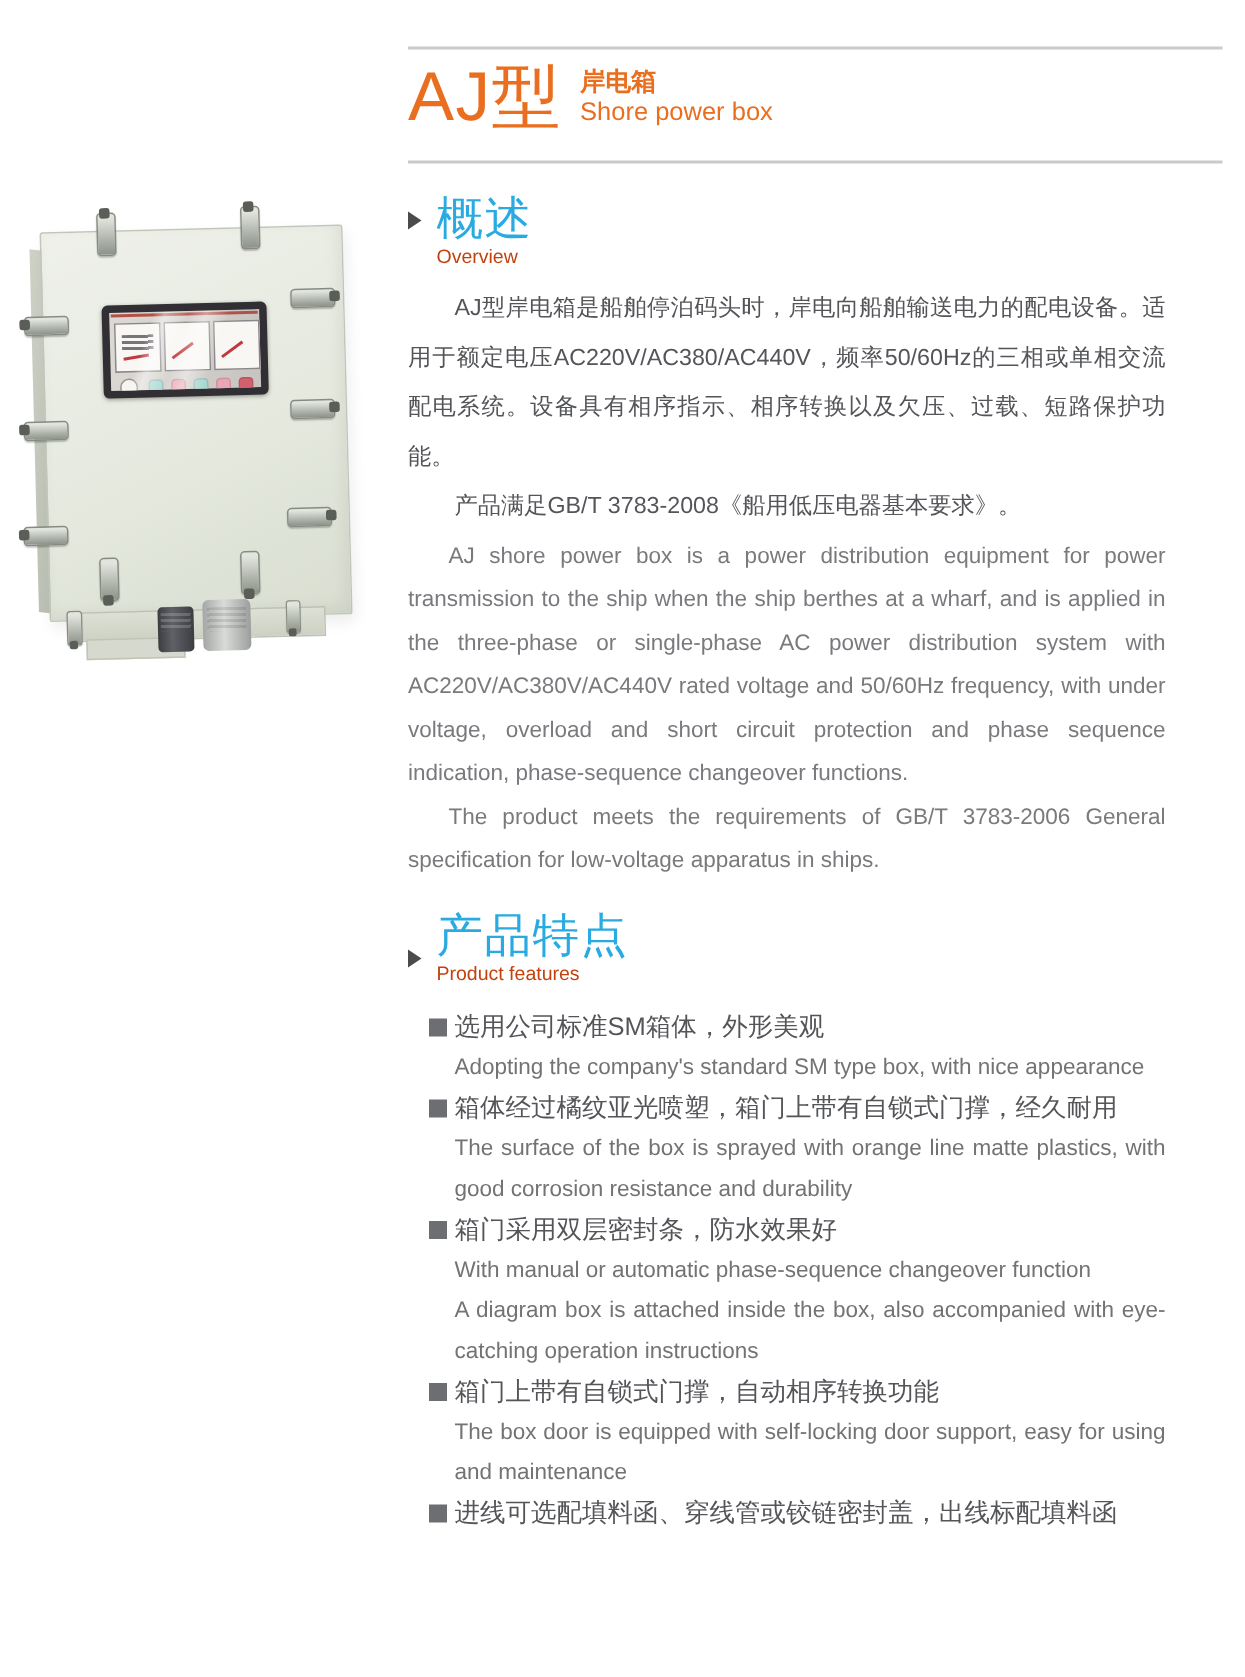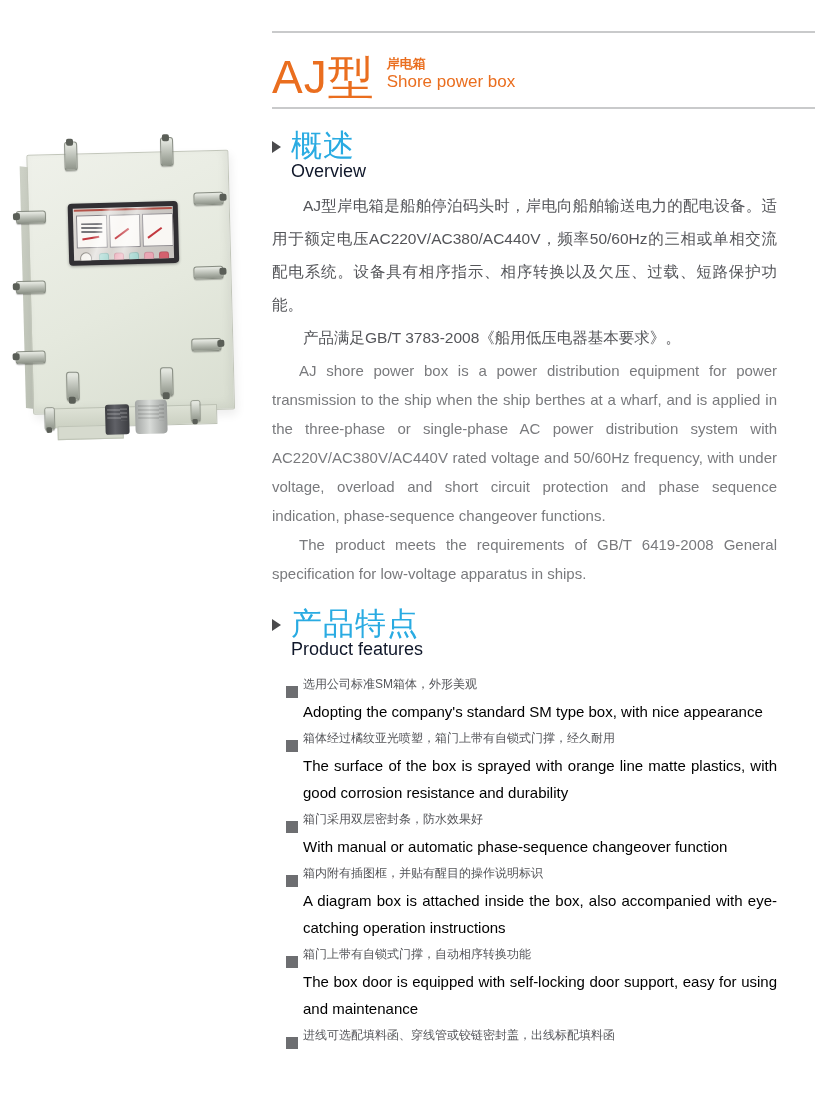--- a/index.html
+++ b/index.html
@@ -7,46 +7,46 @@
     position:relative; width:830px; height:1118px; background:#ffffff;
     font-family:"Liberation Sans","DejaVu Sans",sans-serif; overflow:hidden;
     color:#545559;
   }
   
   .rule { position:absolute; left:272px; width:543px; height:2px; background:#c9cacb; }
   .rule-top { top:31px; }
   .rule-title { top:107px; }
 
   
-  .title-row { position:absolute; left:272px; top:56px; display:flex; align-items:flex-start; gap:12px; color:#ea6e1f; }
+  .title-row { position:absolute; left:272px; top:43px; display:flex; align-items:flex-end; gap:12px; color:#ea6e1f; }
   .model { font-size:46px; line-height:0.95; font-weight:300; letter-spacing:1px; }
   .title-sub { display:flex; flex-direction:column; padding-bottom:1px; line-height:1.2; }
-  .title-sub-zh { font-size:13px; font-weight:bold; }
+  .title-sub-zh { font-size:17px; font-weight:bold; }
   .title-sub-en { font-size:17px; }
 
   
   .content { position:absolute; left:272px; top:0; width:505px; padding-top:132px; }
   .sec-head { display:flex; gap:10px; margin:0 0 8px 0; }
-  .sec-head.features-head { margin-top:22px; }
+  .sec-head.features-head { margin-top:22px;align-items:center; }
   .tri { width:0; height:0; border-left:9px solid #4b4b4d; border-top:6px solid transparent;
          border-bottom:6px solid transparent; margin-top:9px; flex:none; }
   .sec-zh { font-size:31px; color:#29abe2; line-height:28px; letter-spacing:1px; }
-  .sec-en { font-size:18px; color:#0f172a; line-height:20px; margin-top:1px; }
+  .sec-en { font-size:13px; color:#c2410c; line-height:20px; margin-top:1px; }
 
   p.zh { font-size:15.5px; line-height:33px; color:#545559; text-align:justify; margin:0; }
   p.zh.ind { text-indent:2em; }
   p.en { font-size:15px; line-height:29px; color:#797a7d; text-align:justify; margin:0; }
   p.en.ind { text-indent:1.8em; }
   .en-block { margin-top:2px; }
 
   
   .features { list-style:none; margin:12px 0 0 0; padding:0; }
-  .f-zh { display:flex; align-items:flex-end; font-size:12px; color:#545559; line-height:27px; padding-left:14px; }
+  .f-zh { display:flex; align-items:center; font-size:17px; color:#545559; line-height:27px; padding-left:14px; }
   .sq { width:12px; height:12px; background:#6d6e71; margin-right:5px; flex:none; }
-  .f-en { font-size:15px; line-height:27px; color:#000000; text-align:justify; padding-left:31px; }
+  .f-en { font-size:15px; line-height:27px; color:#737373; text-align:justify; padding-left:31px; }
 
   
   .photo { position:absolute; left:18px; top:138px; width:240px; height:310px; }
   .box3d { position:absolute; inset:0; transform:rotate(-1.5deg); }
   .box-side { position:absolute; left:5px; top:26px; width:13px; height:242px;
               background:linear-gradient(180deg,#cdd1c6,#bcc1b5); transform:skewY(8deg); }
   .box-face { position:absolute; left:12px; top:14px; width:200px; height:258px;
               background:linear-gradient(155deg,#eff1ea 0%,#e5e9de 55%,#d9ded1 100%);
               border:1px solid #c2c6ba; border-radius:2px;
               box-shadow:inset -3px -4px 10px rgba(0,0,0,.06), 2px 5px 10px rgba(0,0,0,.07); }
@@ -164,21 +164,21 @@
       <div>
         <div class="sec-zh">概述</div>
         <div class="sec-en">Overview</div>
       </div>
     </div>
 
     <p class="zh ind">AJ型岸电箱是船舶停泊码头时，岸电向船舶输送电力的配电设备。适用于额定电压AC220V/AC380/AC440V，频率50/60Hz的三相或单相交流配电系统。设备具有相序指示、相序转换以及欠压、过载、短路保护功能。</p>
     <p class="zh ind">产品满足GB/T 3783-2008《船用低压电器基本要求》。</p>
     <div class="en-block">
       <p class="en ind">AJ shore power box is a power distribution equipment for power transmission to the ship when the ship berthes at a wharf, and is applied in the three-phase or single-phase AC power distribution system with AC220V/AC380V/AC440V rated voltage and 50/60Hz frequency, with under voltage, overload and short circuit protection and phase sequence indication, phase-sequence changeover functions.</p>
-      <p class="en ind">The product meets the requirements of GB/T 6419-2008 General specification for low-voltage apparatus in ships.</p>
+      <p class="en ind">The product meets the requirements of GB/T 3783-2006 General specification for low-voltage apparatus in ships.</p>
     </div>
 
     <div class="sec-head features-head">
       <span class="tri"></span>
       <div>
         <div class="sec-zh">产品特点</div>
         <div class="sec-en">Product features</div>
       </div>
     </div>
 
@@ -200,24 +200,20 @@
       <li>
         <div class="f-zh">
             <span class="sq"></span>
             <span>箱门采用双层密封条，防水效果好</span>
           </div>
       </li>
       <li>
         <div class="f-en">With manual or automatic phase-sequence changeover function</div>
       </li>
       <li>
-        <div class="f-zh">
-            <span class="sq"></span>
-            <span>箱内附有插图框，并贴有醒目的操作说明标识</span>
-          </div>
         <div class="f-en">A diagram box is attached inside the box, also accompanied with eye-catching operation instructions</div>
       </li>
       <li>
         <div class="f-zh">
             <span class="sq"></span>
             <span>箱门上带有自锁式门撑，自动相序转换功能</span>
           </div>
         <div class="f-en">The box door is equipped with self-locking door support, easy for using and maintenance</div>
       </li>
       <li>

